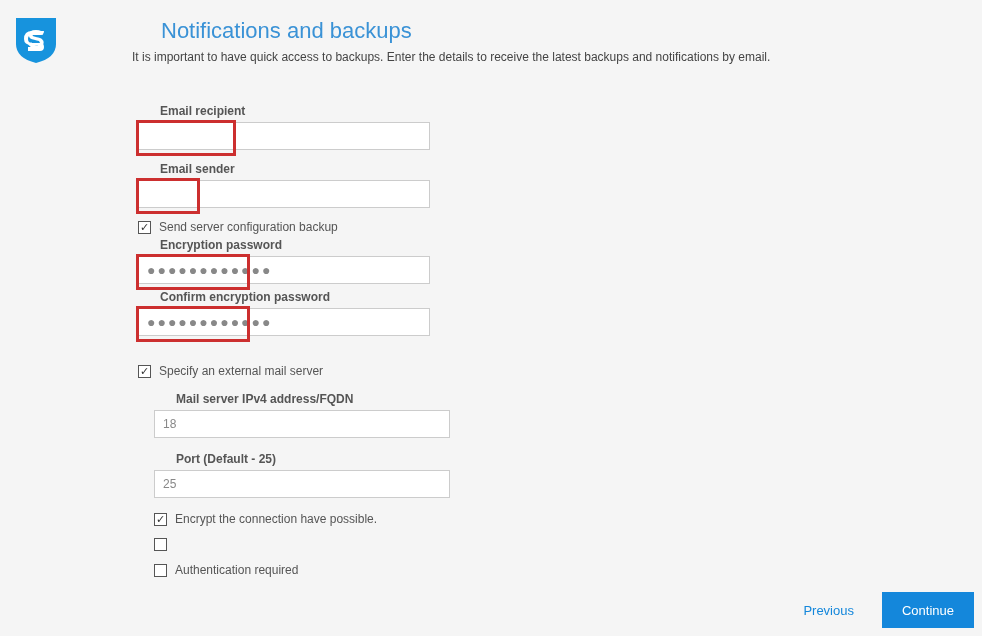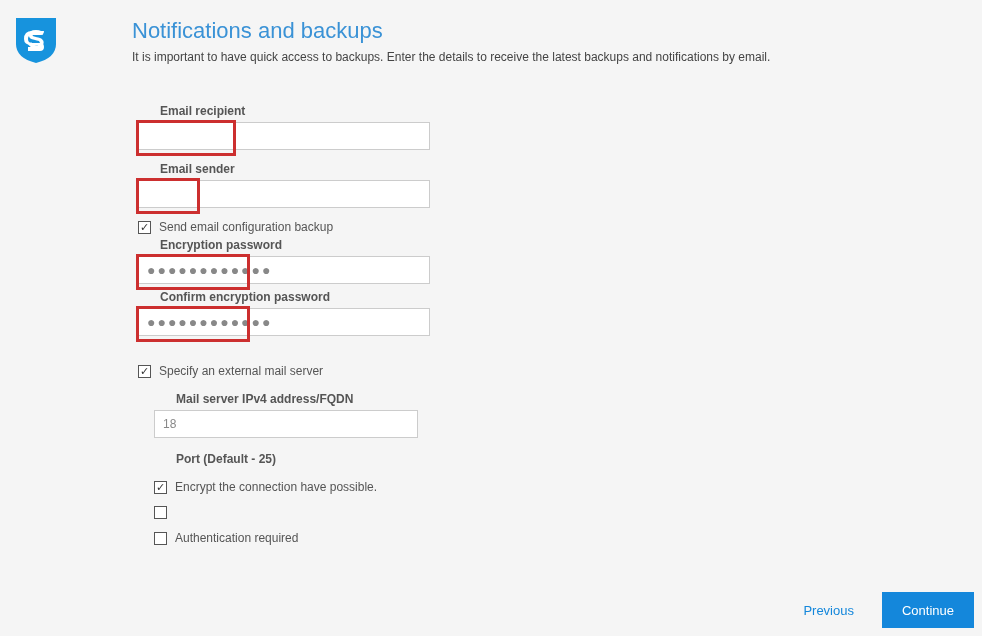--- a/index.html
+++ b/index.html
@@ -22,20 +22,21 @@
     .content {
       margin-left: 132px;
       padding-top: 18px;
       width: 830px;
     }
     .page-title {
       font-size: 22px;
       color: #3a92d6;
       font-weight: 400;
       margin-bottom: 6px;
+      margin-left: 29px;
     }
     .page-desc {
       font-size: 12px;
       color: #444;
       margin-bottom: 40px;
     }
     .form-section {
       margin-left: 6px;
     }
     .field-label {
@@ -49,21 +50,21 @@
     .text-input {
       width: 292px;
       height: 28px;
       border: 1px solid #ccc;
       padding: 0 8px;
       font-size: 12px;
       color: #444;
       background: #fff;
     }
     .text-input.wider {
-      width: 264px;
+      width: 296px;
     }
     .highlight-wrap {
       display: inline-block;
       position: relative;
     }
     .highlight-wrap::after {
       content: "";
       position: absolute;
       top: -2px;
       left: -2px;
@@ -169,21 +170,21 @@
       <input type="text" class="text-input" value="" style="">
     </span>
 
     <div class="field-label">Email sender</div>
     <span class="highlight-wrap small">
       <input type="text" class="text-input" value="" style="">
     </span>
 
     <div class="checkbox-row">
       <span class="checkbox checked"></span>
-      <span class="checkbox-label">Send email configuration backup</span>
+      <span class="checkbox-label">Send server configuration backup</span>
     </div>
 
     <div class="field-label" style="margin-top:4px">Encryption password</div>
     <span class="highlight-wrap med">
       <input type="text" class="text-input dots-input" value="●●●●●●●●●●●●" style="">
     </span>
 
     <div class="field-label" style="margin-top:6px">Confirm encryption password</div>
     <span class="highlight-wrap med">
       <input type="text" class="text-input dots-input" value="●●●●●●●●●●●●" style="">
@@ -192,20 +193,21 @@
     <div class="checkbox-row" style="margin-top:28px">
       <span class="checkbox checked"></span>
       <span class="checkbox-label">Specify an external mail server</span>
     </div>
 
     <div class="sub-section">
       <div class="field-label">Mail server IPv4 address/FQDN</div>
       <input type="text" class="text-input wider grey-input" value="18" style="">
 
       <div class="field-label">Port  (Default - 25)</div>
+      <input type="text" class="text-input wider grey-input" value="25" style="">
 
       <div class="checkbox-row" style="margin-top:14px">
         <span class="checkbox checked"></span>
         <span class="checkbox-label">Encrypt the connection have possible.</span>
       </div>
 
       <div class="checkbox-row">
         <span class="checkbox"></span>
       </div>
 

